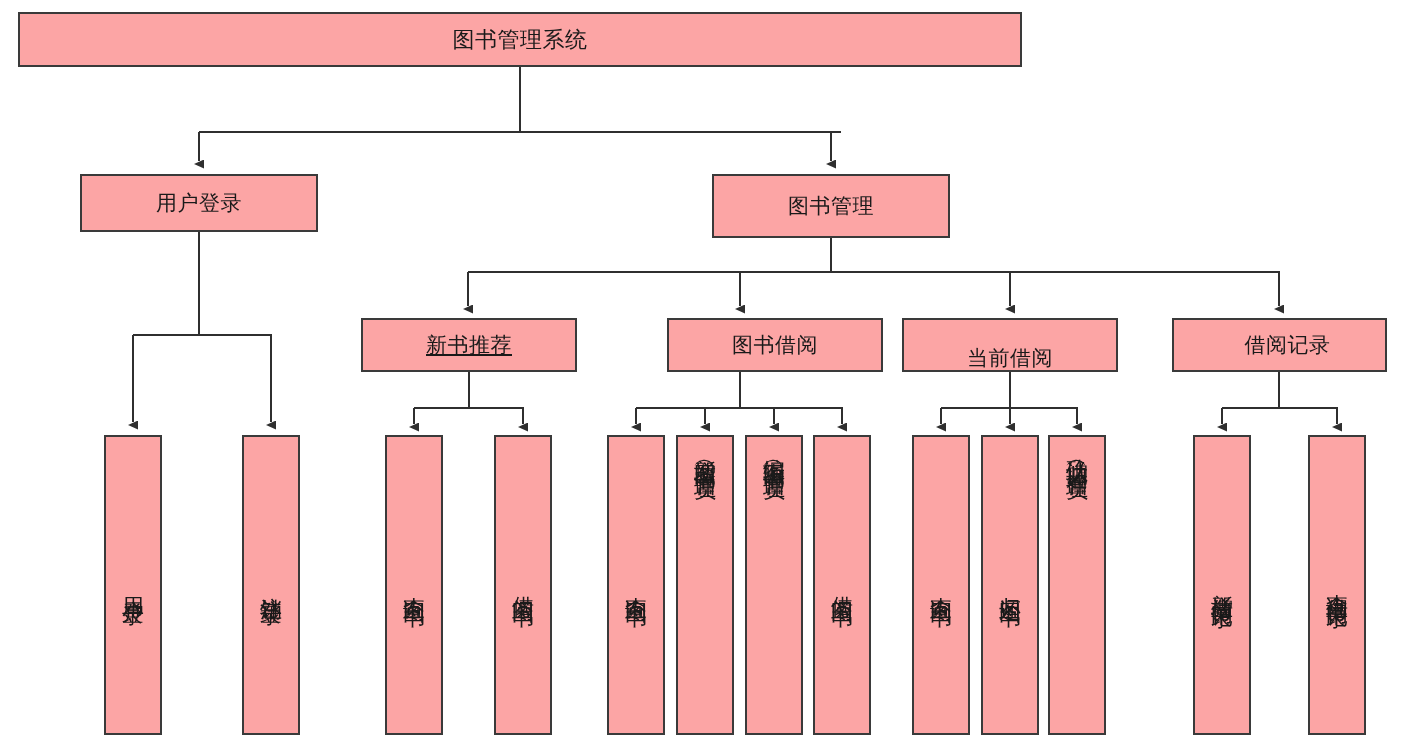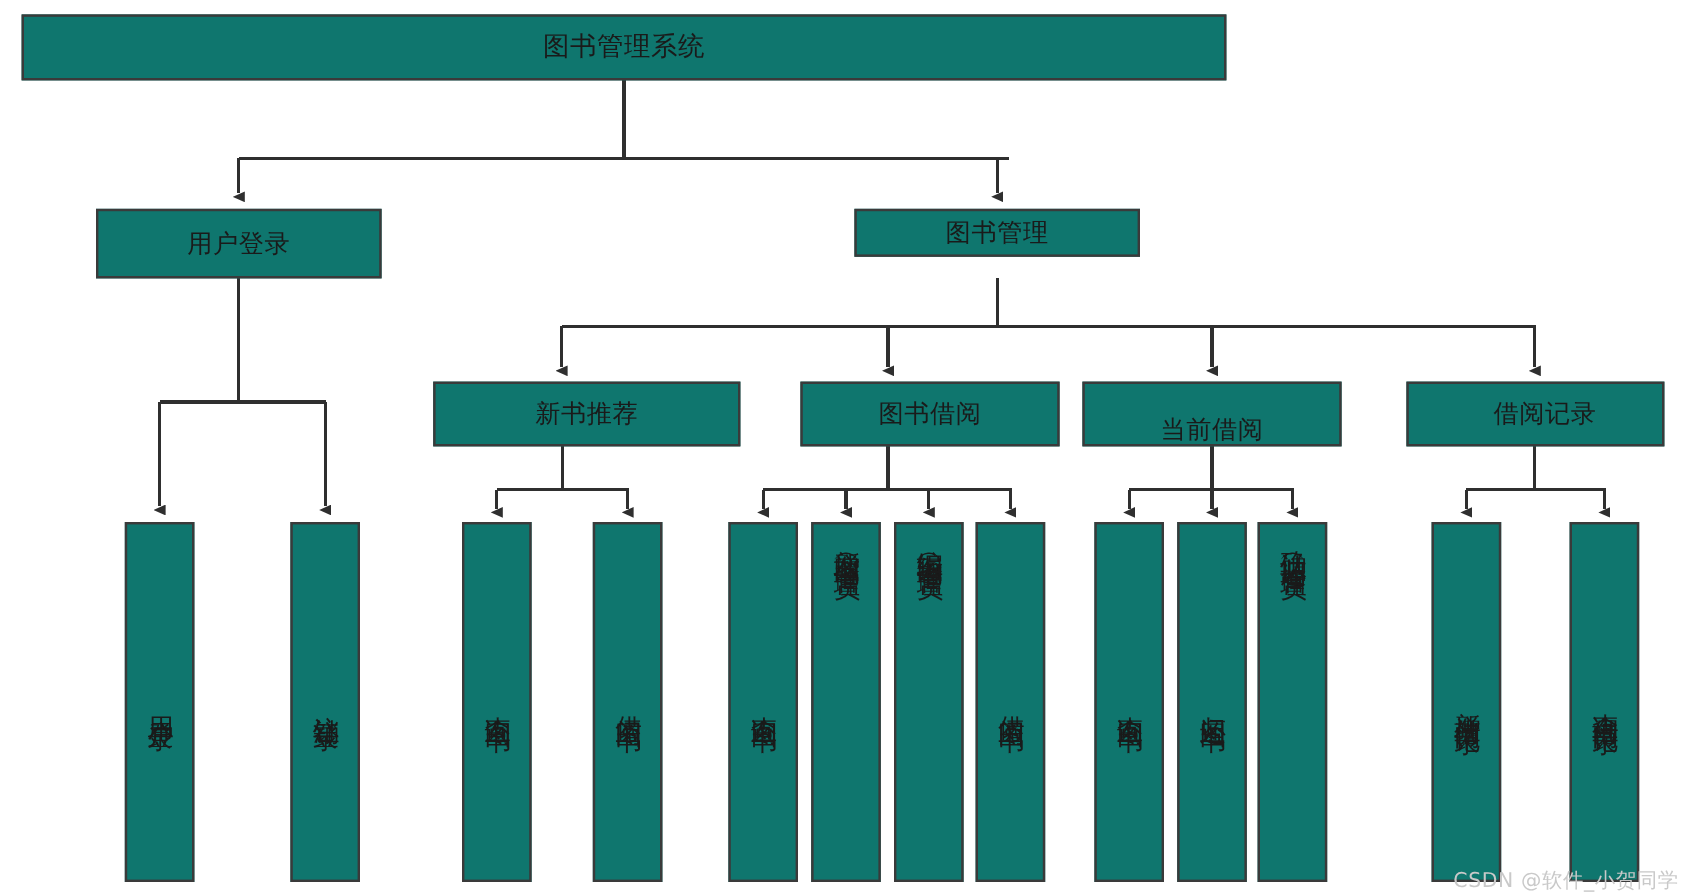--- a/index.html
+++ b/index.html
@@ -22,21 +22,21 @@
     position: absolute;
     left: 0;
     top: 0;
     width: 1405px;
     height: 747px;
   }
   .node {
     position: absolute;
     box-sizing: border-box;
     border: 2.2px solid #3a3a3a;
-    background: #0f766e;
+    background: #fca5a5;
     color: #1a1a1a;
     display: flex;
     align-items: center;
     justify-content: center;
     z-index: 2;
   }
   .node-label {
     font-size: 21px;
     line-height: 1.15;
     letter-spacing: 0.5px;
@@ -137,25 +137,25 @@
   </svg>
 
   <div class="node root" style="left:18px; top:12px; width:1004px; height:55px;">
     <span class="node-label">图书管理系统</span>
   </div>
 
   <div class="node branch" style="left:80px; top:174px; width:238px; height:58px;">
     <span class="node-label">用户登录</span>
   </div>
 
-  <div class="node branch" style="left:712px; top:174px; width:238px; height:40px;">
+  <div class="node branch" style="left:712px; top:174px; width:238px; height:64px;">
     <span class="node-label">图书管理</span>
   </div>
 
-  <div class="node branch" style="left:361px; top:318px; width:256px; height:54px;">
+  <div class="node branch" style="left:361px; top:318px; width:216px; height:54px;text-decoration:underline;">
     <span class="node-label">新书推荐</span>
   </div>
 
   <div class="node branch" style="left:632px; top:318px; width:216px; height:54px;margin-left:35px;">
     <span class="node-label">图书借阅</span>
   </div>
 
   <div class="node branch" style="left:902px; top:318px; width:216px; height:54px;align-items:flex-end;">
     <span class="node-label">当前借阅</span>
   </div>
@@ -209,15 +209,14 @@
   </div>
 
   <div class="node leaf align-middle" style="left:1193px; top:435px; width:58px; height:300px;">
     <span class="node-label">新增借阅记录</span>
   </div>
 
   <div class="node leaf align-middle" style="left:1308px; top:435px; width:58px; height:300px;">
     <span class="node-label">查询借阅记录</span>
   </div>
 
-  <div id="watermark">CSDN @软件_小贺同学</div>
 
 </div>
 
 </body></html>

